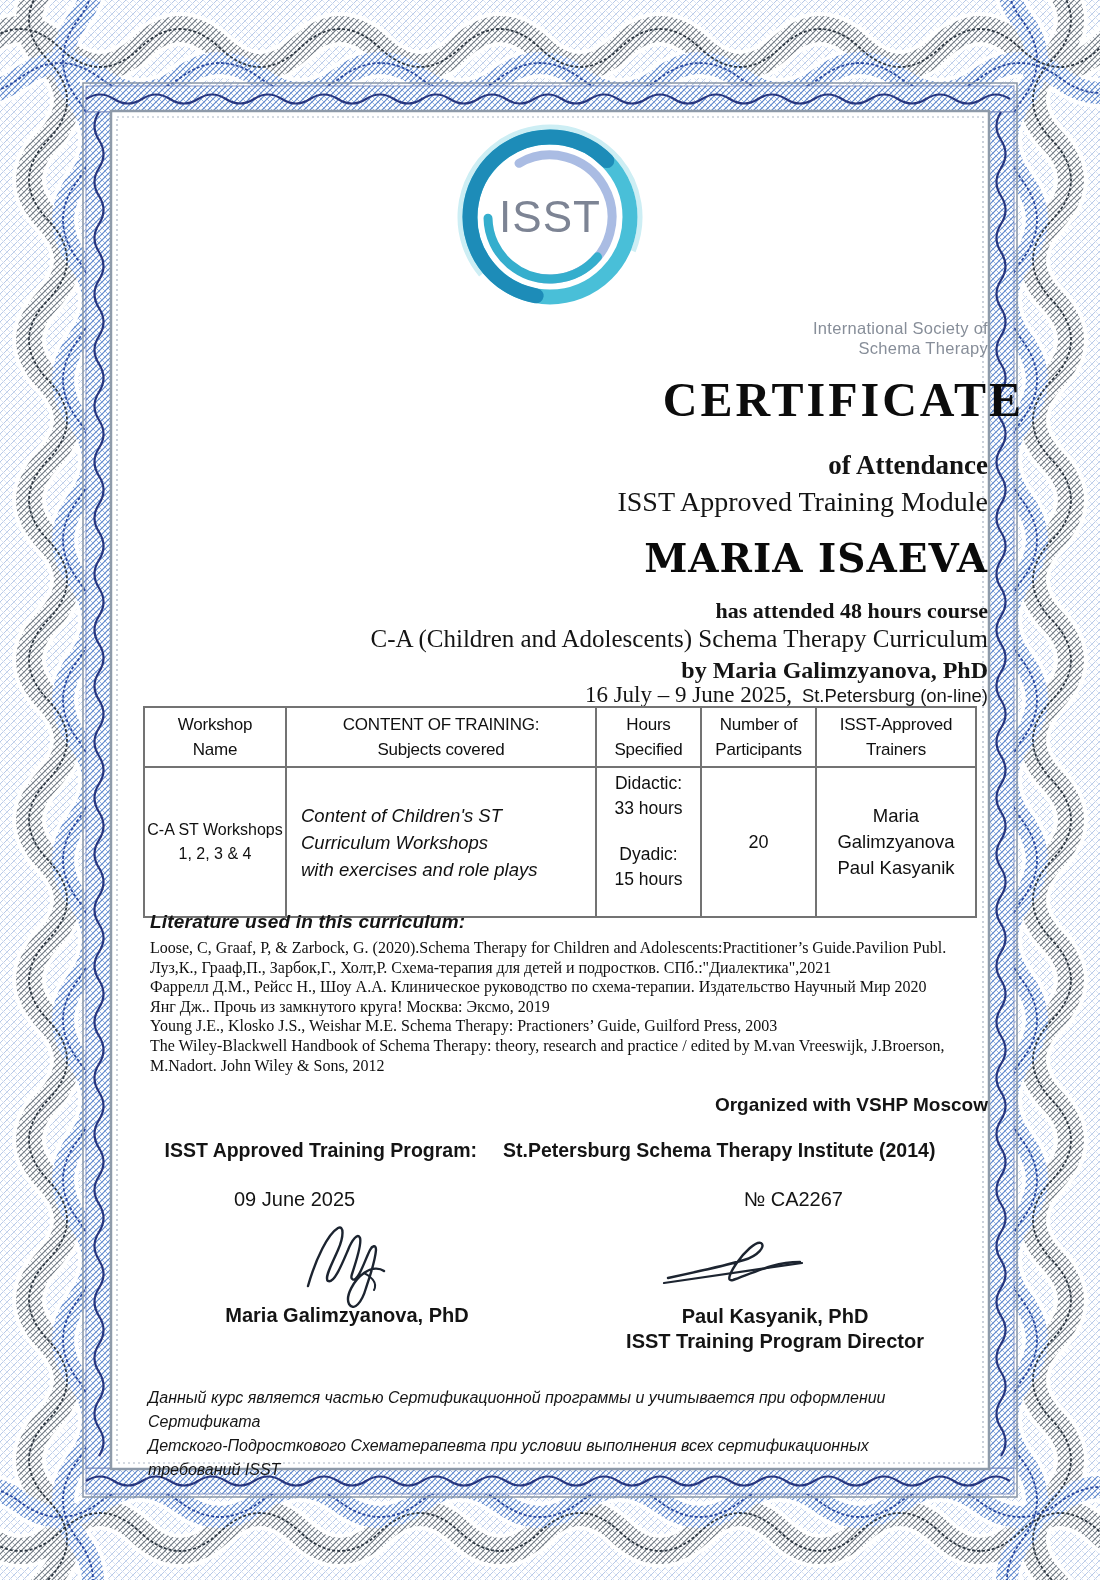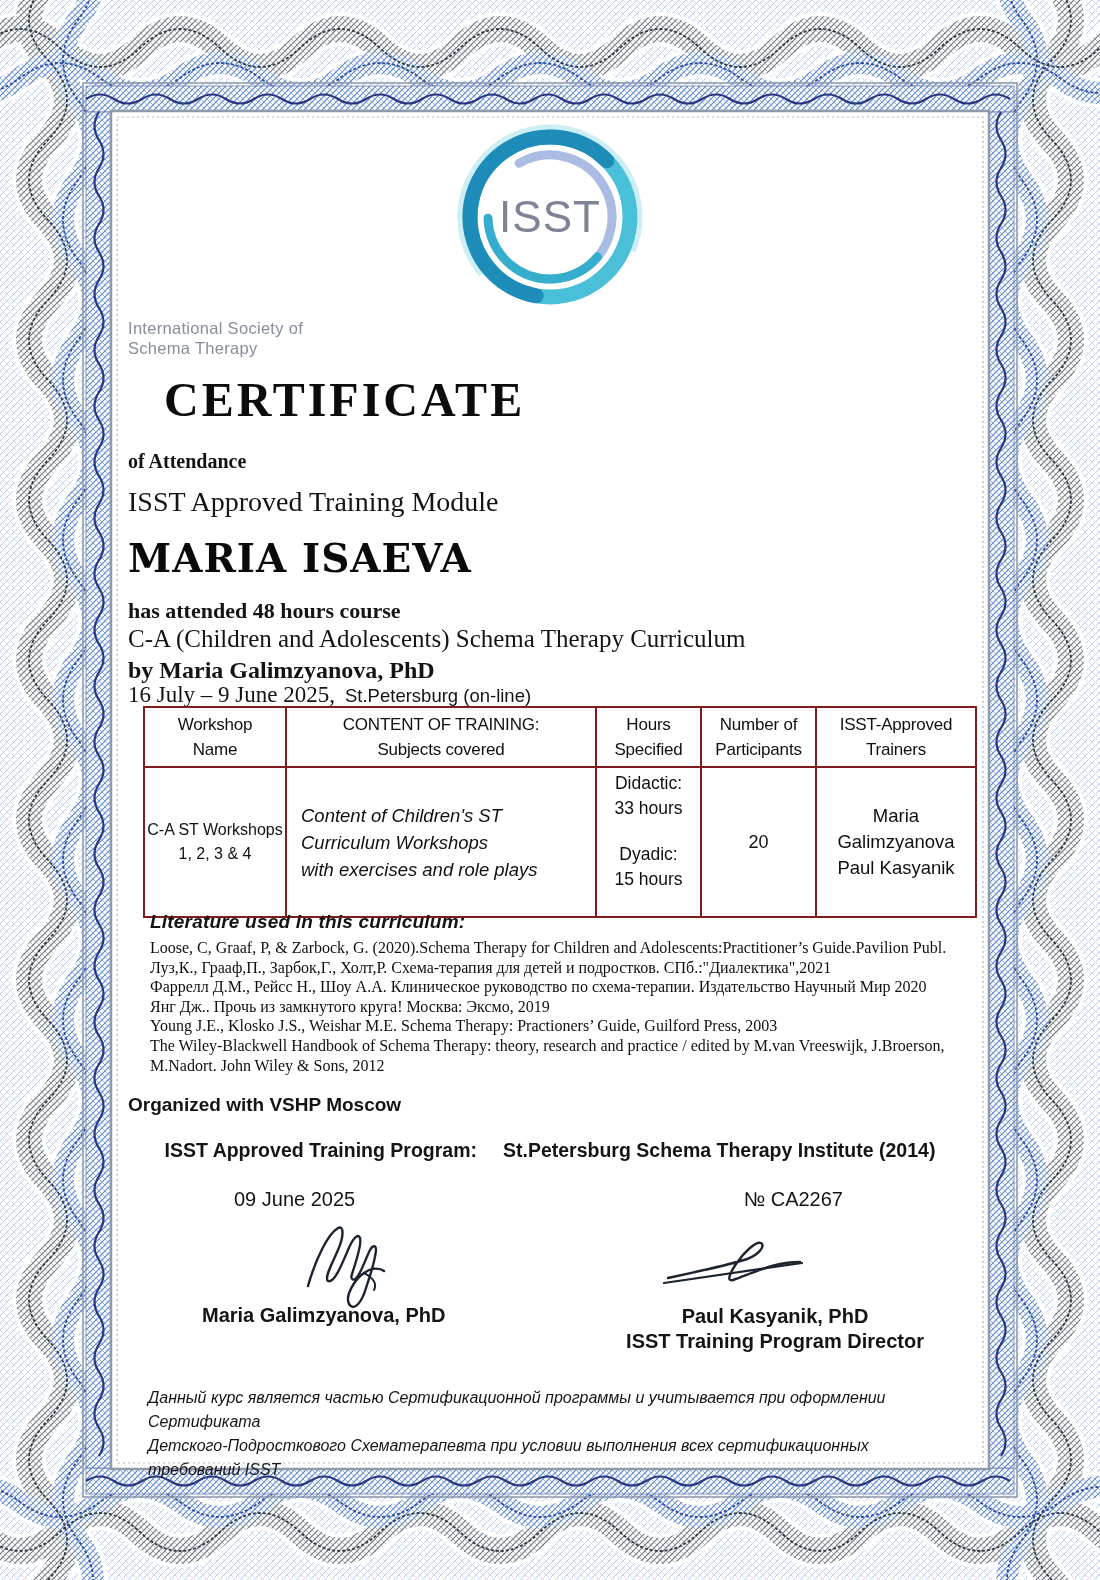--- a/index.html
+++ b/index.html
@@ -1,38 +1,38 @@
 <!DOCTYPE html>
 <html><head>
 <meta charset="utf-8">
 <style>
   html,body{margin:0;padding:0;background:#e8e8e8;}
   .page{position:relative;width:1100px;height:1580px;background:#fff;overflow:hidden;
         font-family:"Liberation Sans",sans-serif;color:#141414;}
   .border-svg{position:absolute;left:0;top:0;}
   .content{position:absolute;left:112px;top:112px;width:876px;height:1356px;}
-  .abs{position:absolute;left:16px;width:100%;text-align:left;}
+  .abs{position:absolute;left:0;width:100%;text-align:right;}
 
   .logo-wrap{position:absolute;top:8px;left:0;width:100%;display:flex;justify-content:center;}
   .logo-caption{top:206px;font-size:16.5px;line-height:20px;color:#878e99;letter-spacing:.3px;}
 
   .t-main{top:260px;font-family:"Liberation Serif",serif;font-weight:bold;font-size:48px;letter-spacing:3px;color:#0c0c0c;padding-left:36px;}
-  .t-sub1{top:338px;font-family:"Liberation Serif",serif;font-weight:bold;font-size:20px;}
+  .t-sub1{top:338px;font-family:"Liberation Serif",serif;font-weight:bold;font-size:27px;}
   .t-sub2{top:374px;font-family:"Liberation Serif",serif;font-size:28px;}
 
   .r-name{top:423px;font-family:"DejaVu Serif",serif;font-weight:bold;font-size:39px;letter-spacing:1px;color:#0a0a0a;}
   .r-hours{top:486px;font-family:"Liberation Serif",serif;font-weight:bold;font-size:22px;}
   .r-course{top:513px;font-family:"Liberation Serif",serif;font-weight:normal;font-size:25px;}
   .r-author{top:545px;font-family:"Liberation Serif",serif;font-weight:bold;font-size:24px;}
   .r-date{top:570px;font-family:"Liberation Serif",serif;font-size:23px;}
   .r-date .loc{font-family:"Liberation Sans",sans-serif;font-size:18.5px;margin-left:10px;}
 
   table.tbl{position:absolute;top:594px;left:31px;width:832px;border-collapse:collapse;table-layout:fixed;
             font-family:"Liberation Sans",sans-serif;color:#101010;}
-  .tbl th,.tbl td{border:2px solid #7f1d1d;padding:0;text-align:center;vertical-align:middle;font-weight:normal;}
+  .tbl th,.tbl td{border:2px solid #737373;padding:0;text-align:center;vertical-align:middle;font-weight:normal;}
   .tbl th{height:58px;font-size:17px;line-height:25px;letter-spacing:-0.2px;}
   .tbl td{height:145px;}
   .c-workshop{font-size:16px;line-height:24px;}
   .c-content{text-align:left !important;padding-left:14px !important;font-size:18.5px;line-height:27px;font-style:italic;}
   .c-hours{vertical-align:top !important;padding-top:3px !important;font-size:17.5px;}
   .c-hours .hl{line-height:25px;}
   .c-hours .hl-gap{height:21px;}
   .c-part{font-size:18px;}
   .c-train{font-size:18.5px;}
   .c-train .tn{width:136px;margin:0 auto;line-height:26px;}
@@ -40,21 +40,21 @@
   .lit-head{position:absolute;top:799px;left:38px;font-weight:bold;font-style:italic;font-size:19px;letter-spacing:.2px;}
   .lit-items{position:absolute;top:826px;left:38px;width:806px;text-align:left;
              font-family:"Liberation Serif",serif;font-size:16px;line-height:19.6px;color:#101010;}
 
   .f-organized{top:982px;font-weight:bold;font-size:19px;}
   .f-program{position:absolute;top:1027px;left:0;width:100%;display:flex;justify-content:center;gap:26px;
              font-weight:bold;font-size:19.5px;}
   .f-daterow{position:absolute;top:1076px;left:0;width:876px;display:flex;justify-content:space-between;
              box-sizing:border-box;padding:0 145px 0 122px;font-size:20px;}
   .sig{position:absolute;}
-  .s-left-name{position:absolute;top:1192px;left:90px;width:290px;text-align:left;font-weight:bold;font-size:20px;}
+  .s-left-name{position:absolute;top:1192px;left:90px;width:290px;text-align:center;font-weight:bold;font-size:20px;}
   .s-right-block{position:absolute;top:1192px;left:495px;width:336px;text-align:center;font-weight:bold;font-size:20px;line-height:25px;}
   .note{position:absolute;top:1274px;left:36px;width:812px;text-align:left;font-style:italic;font-size:16px;line-height:24px;color:#151515;}
 </style>
 </head>
 <body>
 
 <div class="page">
 
   <svg class="border-svg" width="1100" height="1580" viewBox="0 0 1100 1580">
     <defs>

